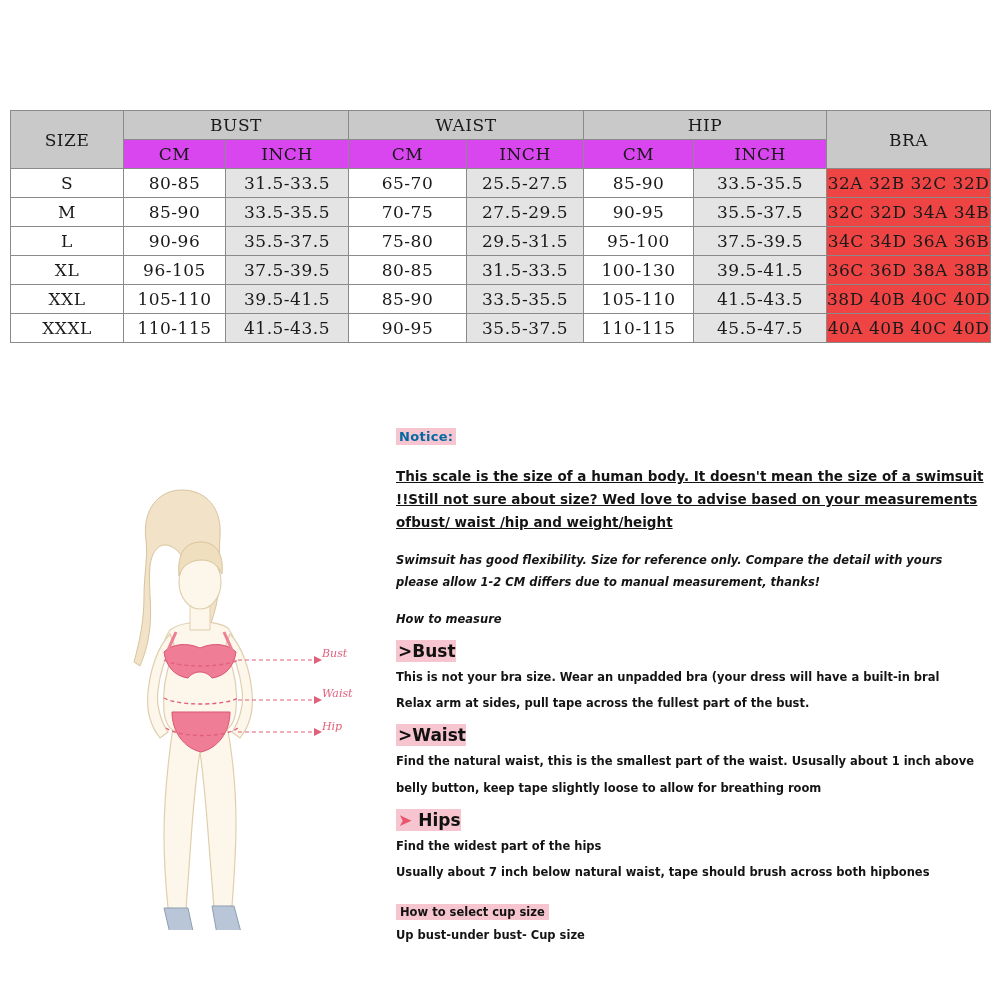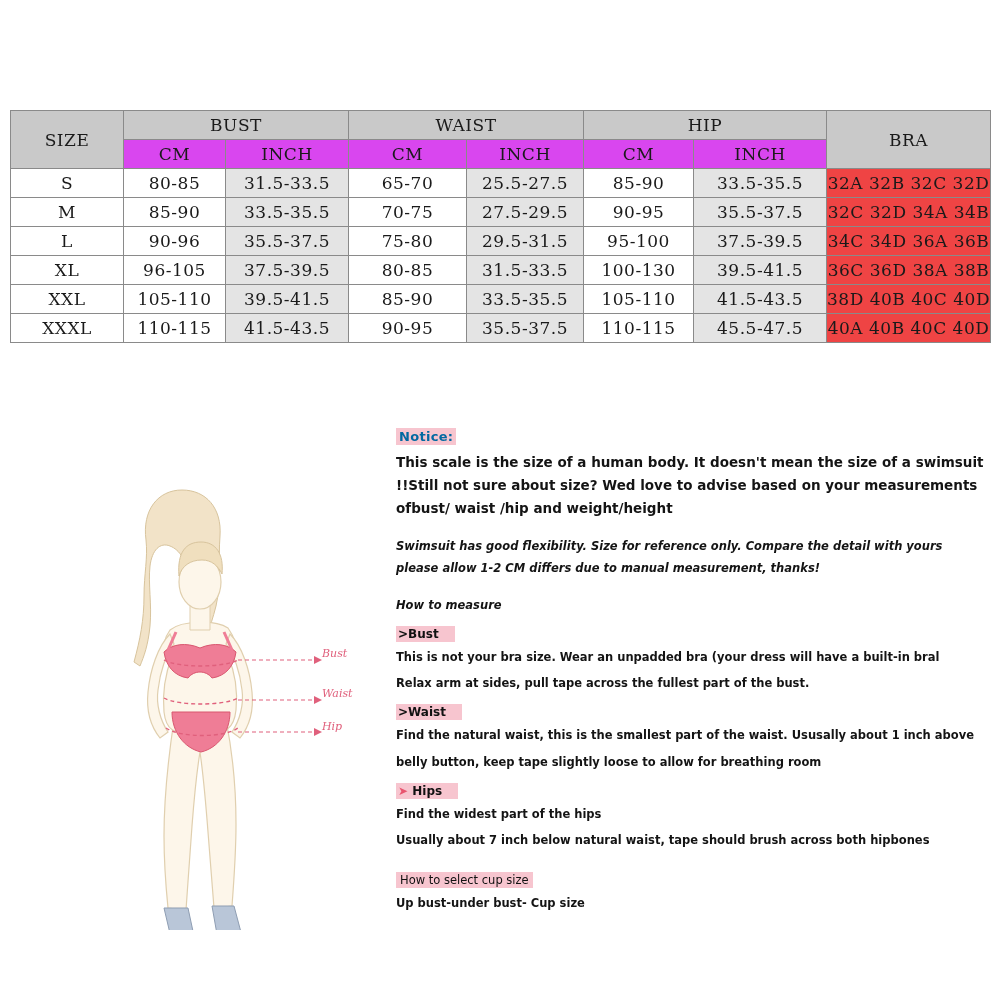--- a/index.html
+++ b/index.html
@@ -108,57 +108,58 @@
     color: #0369a1;
     font-size: 13px;
     font-weight: bold;
     padding: 1px 3px;
     letter-spacing: 0.3px;
   }
   .para-bold {
     font-size: 13.5px;
     font-weight: bold;
     line-height: 1.72;
-    margin-top: 6px;
+    margin-top: 20px;
     color: #141414;
+    text-decoration: underline;
   }
   .para {
     font-size: 11.5px;
     font-weight: bold;
     line-height: 1.95;
     margin-top: 14px;
     color: #141414;
     font-style: italic;
   }
   .pink-tag {
     display: inline-block;
     background: #f7c5cf;
     color: #111;
-    font-size: 12px;
-    font-weight: bold;
-    padding: 1px 16px 1px 2px;
+    font-size: 17px;
+    font-weight: bold;
+    padding: 1px 0 1px 2px;
     margin-top: 10px;
   }
   .pink-chev {
     color: #e8556f;
     font-weight: bold;
   }
   .line {
     font-size: 11.5px;
     font-weight: bold;
     line-height: 1.85;
     margin-top: 5px;
     color: #141414;
   }
   .cup-head {
     display: inline-block;
     background: #f7c5cf;
     color: #111;
     font-size: 11.5px;
-    font-weight: normal;
+    font-weight: bold;
     padding: 1px 4px;
     margin-top: 20px;
   }
   .label-bust, .label-waist, .label-hip {
     position: absolute;
     color: #e0607c;
     font-family: "DejaVu Serif", serif;
     font-style: italic;
     font-size: 11px;
   }

